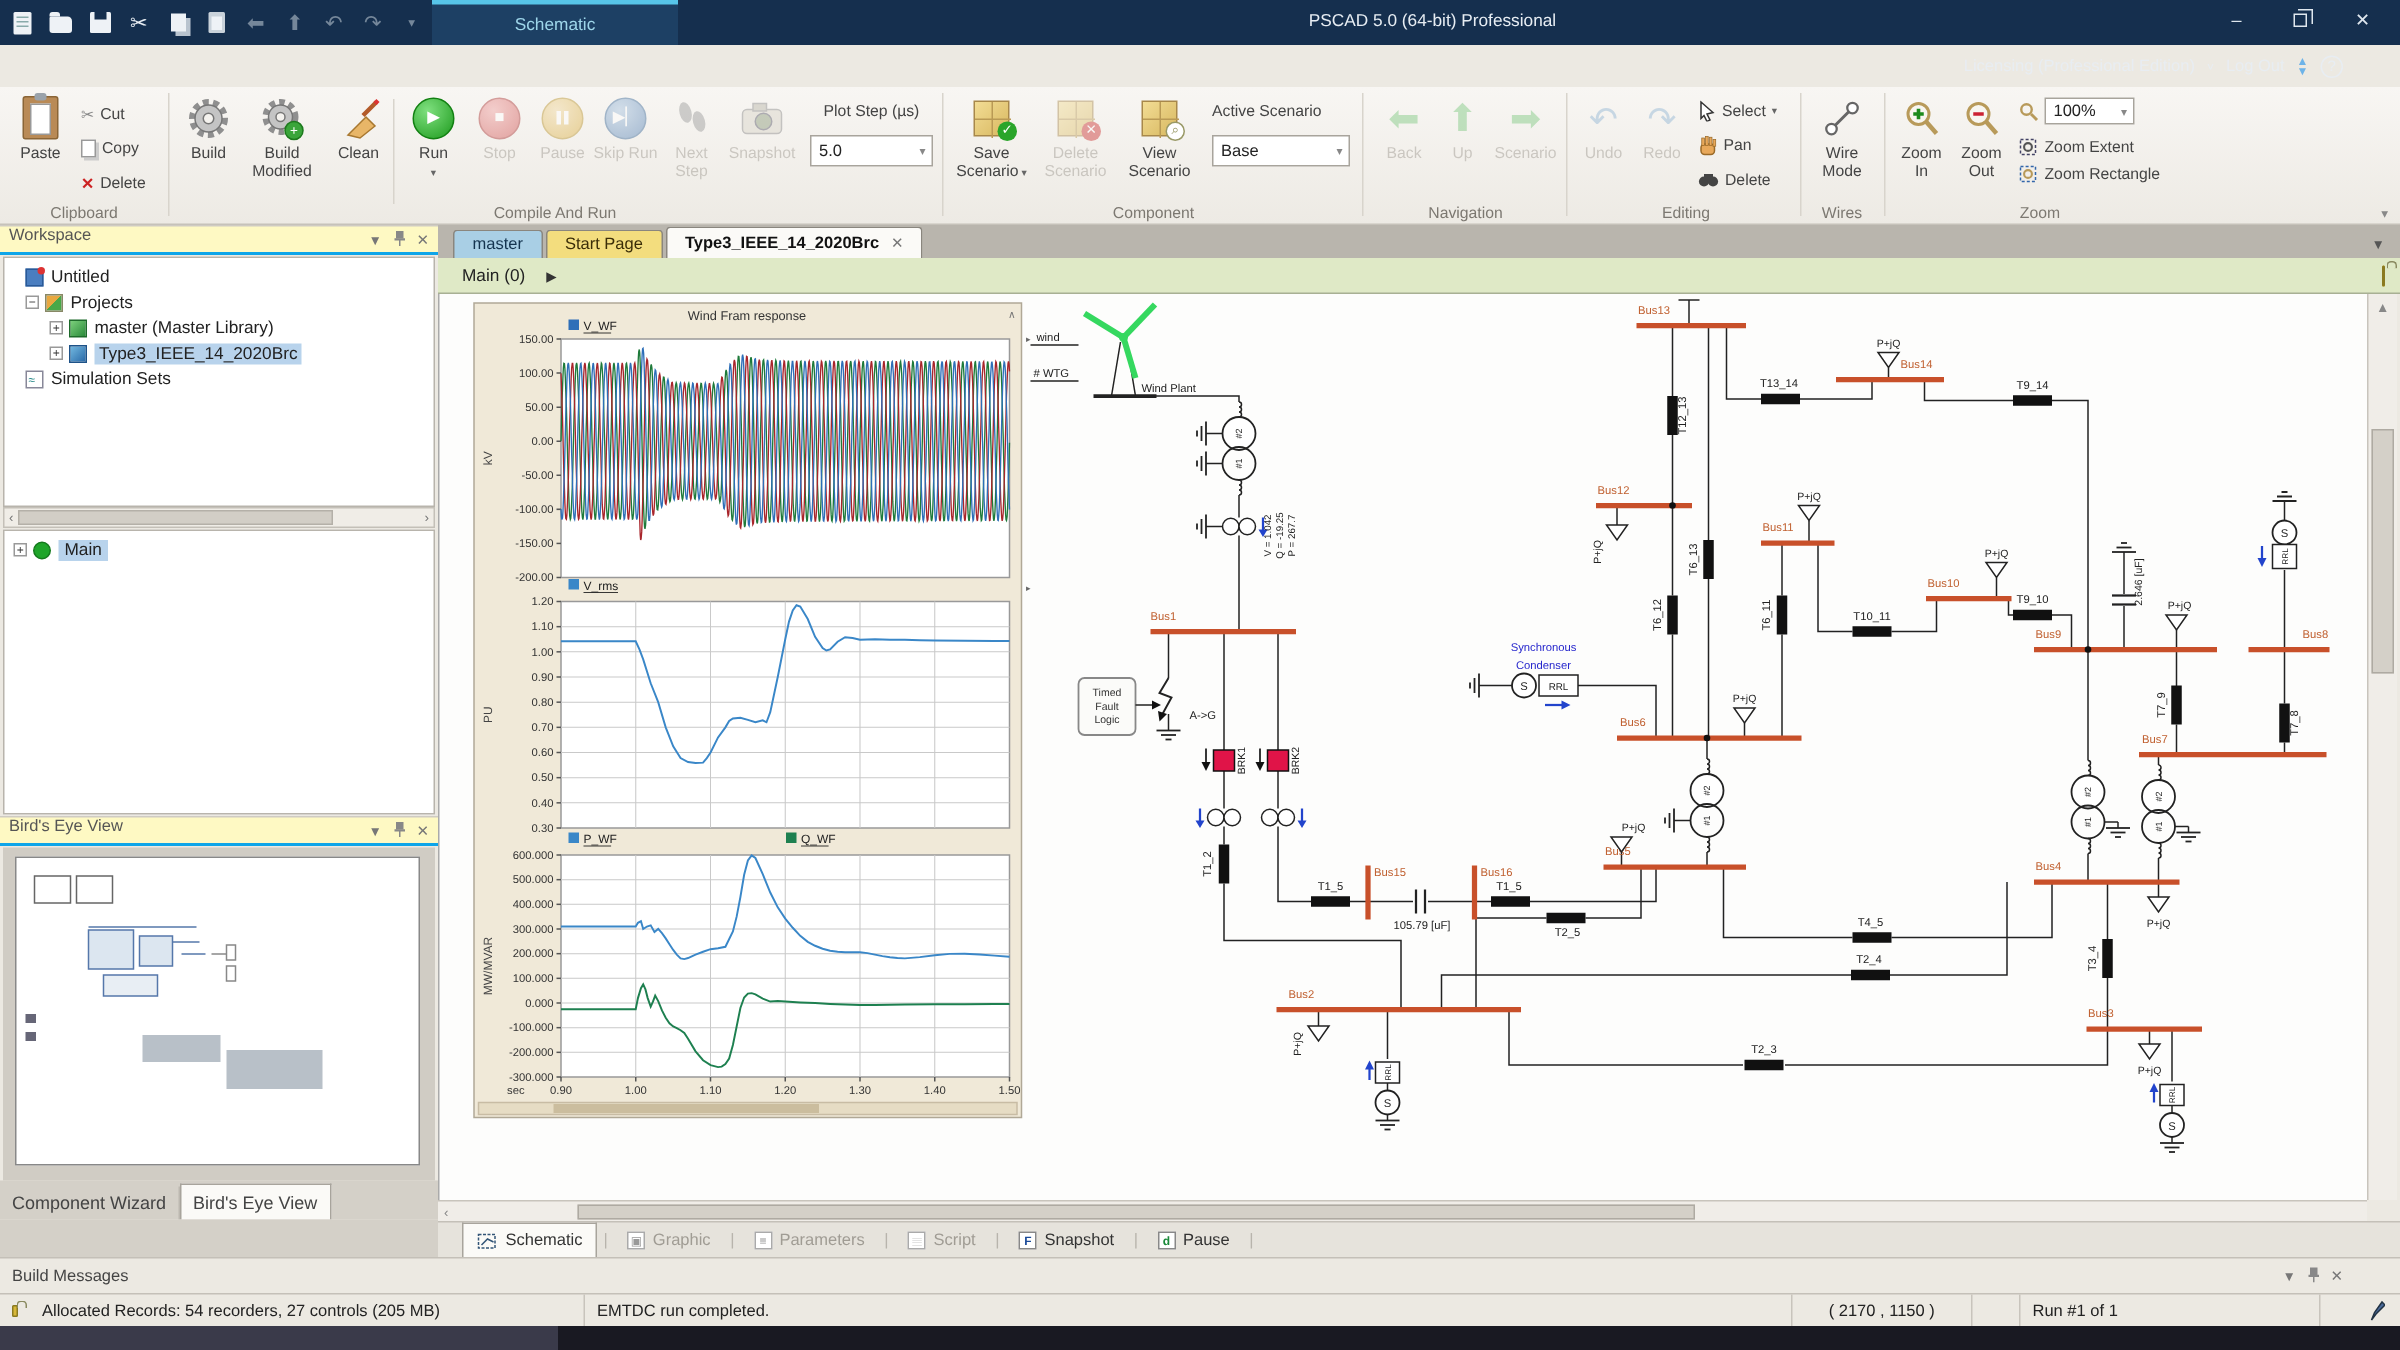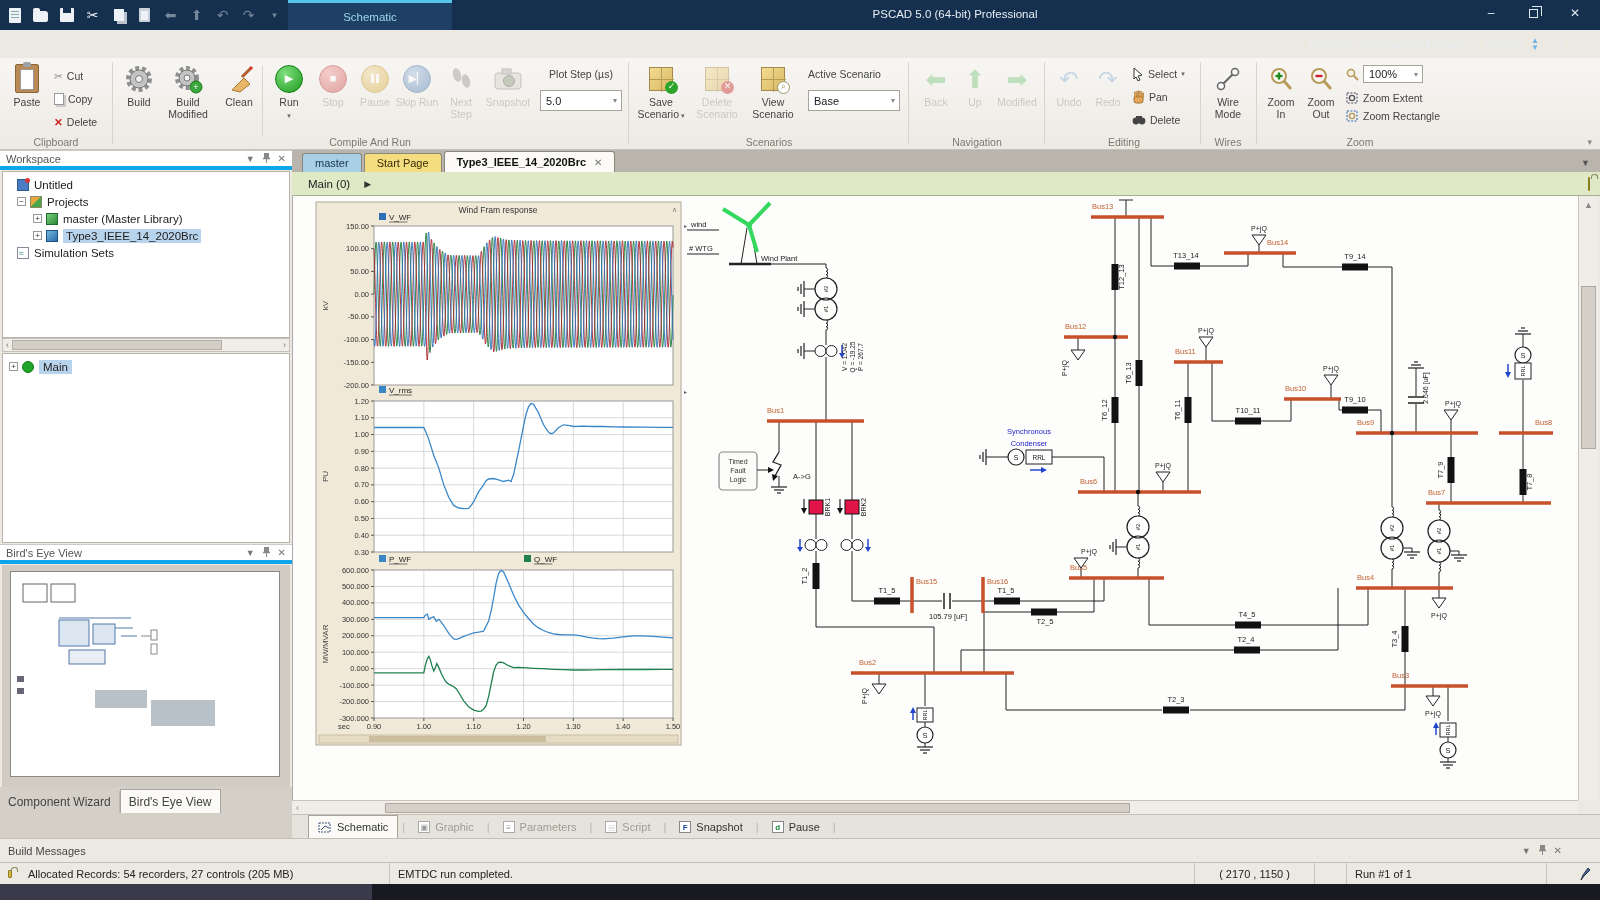--- a/index.html
+++ b/index.html
@@ -49,21 +49,21 @@
 .pbar{display:inline-block;width:3px;height:9px;background:#fff;margin:0 1px}
 .cube{width:24px;height:24px;background:linear-gradient(135deg,#f2dc94,#d8b860);border:1px solid #a8884a;position:relative}
 .cube:before{content:"";position:absolute;left:11px;top:0;width:1px;height:24px;background:#b99a55}
 .cube:after{content:"";position:absolute;left:0;top:11px;width:24px;height:1px;background:#b99a55}
 .badge{position:absolute;right:-6px;bottom:-4px;width:13px;height:13px;border-radius:50%;font-size:9px;color:#fff;display:flex;align-items:center;justify-content:center}
 .combo{background:#fff;border:1px solid #a8a49c;height:21px;display:flex;align-items:center;padding-left:5px;font-size:11px;color:#222;position:relative}
 .combo .car{position:absolute;right:4px;color:#888;font-size:8px}
 .garrow{font-size:25px;color:#7cc87f;line-height:26px}
 .barrow{font-size:23px;color:#8fb4d4;line-height:26px}
 
-.phead{position:absolute;left:0;width:292px;height:20px;background:#ffffff;border-top:1px solid #cfcbc3;border-bottom:4px solid #0ea5e9;font-size:11px;color:#555;display:flex;align-items:center;padding:0 6px}
+.phead{position:absolute;left:0;width:292px;height:20px;background:#fef9c3;border-top:1px solid #cfcbc3;border-bottom:2px solid #0ea5e9;font-size:11px;color:#555;display:flex;padding:0 6px}
 .phicons{margin-left:auto;display:flex;gap:7px;color:#777;font-size:9px;align-items:center}
 .treebox{position:absolute;left:2px;width:288px;background:#fff;border:1px solid #b8b4ac;overflow:hidden}
 .trow{height:17px;display:flex;align-items:center;font-size:11.5px;color:#222;white-space:nowrap}
 .exp{width:9px;height:9px;border:1px solid #999;background:#fff;font-size:8px;line-height:7px;text-align:center;color:#333;margin-right:4px;flex:none}
 .tico{width:12px;height:12px;margin-right:5px;flex:none;position:relative}
 .sel{background:#b8d3ec}
 .mscroll{position:absolute;left:2px;width:288px;height:14px;background:#f0ede7;border:1px solid #c4c0b8;display:flex;align-items:center;font-size:9px;color:#777}
 .mthumb{height:10px;background:#d2cec6;border:1px solid #b4b0a8}
 #birdbody{position:absolute;left:2px;width:288px;background:#d0ccc4}
 #birdwhite{position:absolute;left:8px;top:6px;width:270px;height:206px;background:#fff;border:1px solid #888}
@@ -277,40 +277,40 @@
             <span class="badge" style="background:#fff;border:1px solid #996;color:#996">⌕</span>
           </div>
         </div>
       <span class="blab">View Scenario</span>
     </div>
     <div style="position:absolute;left:808px;top:10px;width:96px;color:#444">Active Scenario</div>
     <div class="combo" style="position:absolute;left:808px;top:32px;width:92px">
         <span>Base</span>
         <span class="car">▾</span>
       </div>
-    <div class="rglabel" style="left:634px;width:270px">Scenarios</div>
+    <div class="rglabel" style="left:634px;width:270px">Component</div>
     <div class="rsep" style="left:908px"></div>
 
     <div class="bigbtn dis" style="left:916px;width:40px">
       <div class="bicon">
           <span class="garrow">⬅</span>
         </div>
       <span class="blab">Back</span>
     </div>
     <div class="bigbtn dis" style="left:958px;width:34px">
       <div class="bicon">
           <span class="garrow">⬆</span>
         </div>
       <span class="blab">Up</span>
     </div>
     <div class="bigbtn dis" style="left:994px;width:46px">
       <div class="bicon">
           <span class="garrow">➡</span>
         </div>
-      <span class="blab">Modified</span>
+      <span class="blab">Scenario</span>
     </div>
     <div class="rglabel" style="left:912px;width:130px">Navigation</div>
     <div class="rsep" style="left:1044px"></div>
 
     <div class="bigbtn dis" style="left:1050px;width:38px">
       <div class="bicon">
           <span class="barrow">↶</span>
         </div>
       <span class="blab">Undo</span>
     </div>

